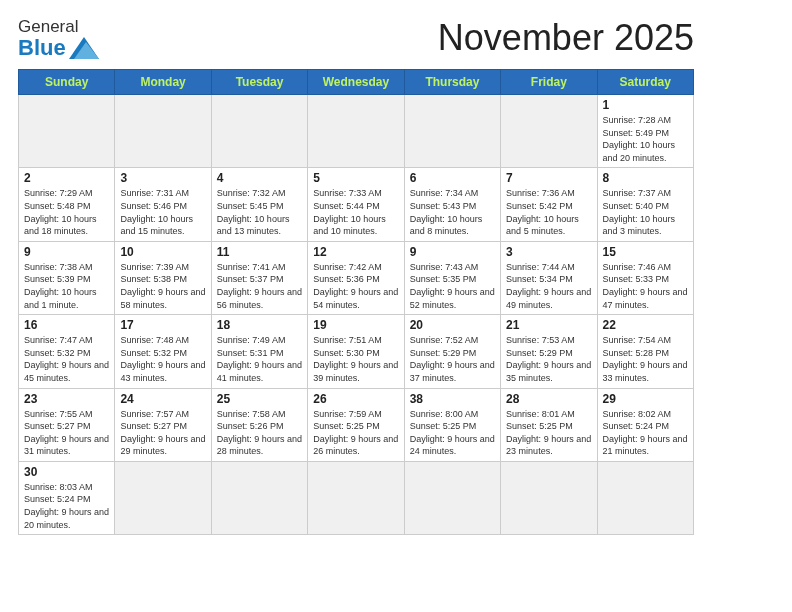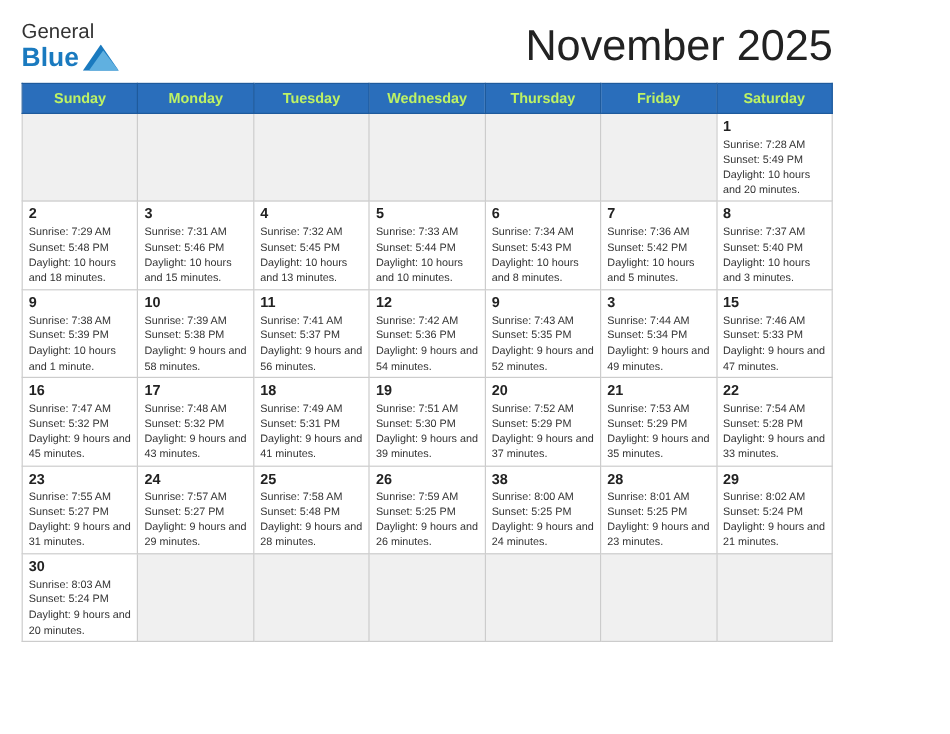--- a/index.html
+++ b/index.html
@@ -295,21 +295,21 @@
           <td>
             <span class="day-number">24</span>
             <div class="day-info">Sunrise: 7:57 AM
 Sunset: 5:27 PM
 Daylight: 9 hours
 and 29 minutes.</div>
           </td>
           <td>
             <span class="day-number">25</span>
             <div class="day-info">Sunrise: 7:58 AM
-Sunset: 5:48 PM
+Sunset: 5:26 PM
 Daylight: 9 hours
 and 28 minutes.</div>
           </td>
           <td>
             <span class="day-number">26</span>
             <div class="day-info">Sunrise: 7:59 AM
 Sunset: 5:25 PM
 Daylight: 9 hours
 and 26 minutes.</div>
           </td>

